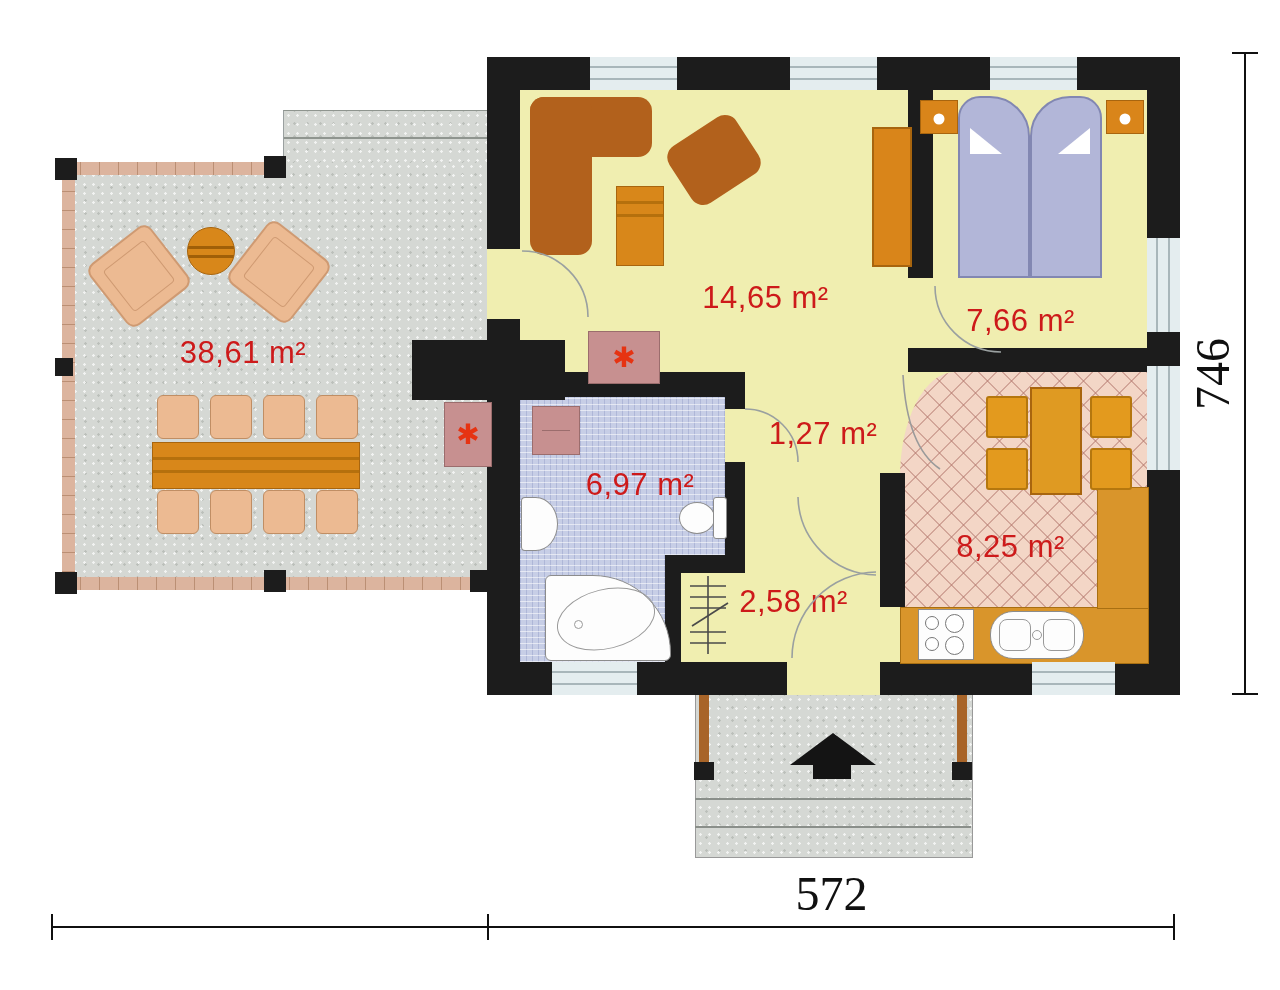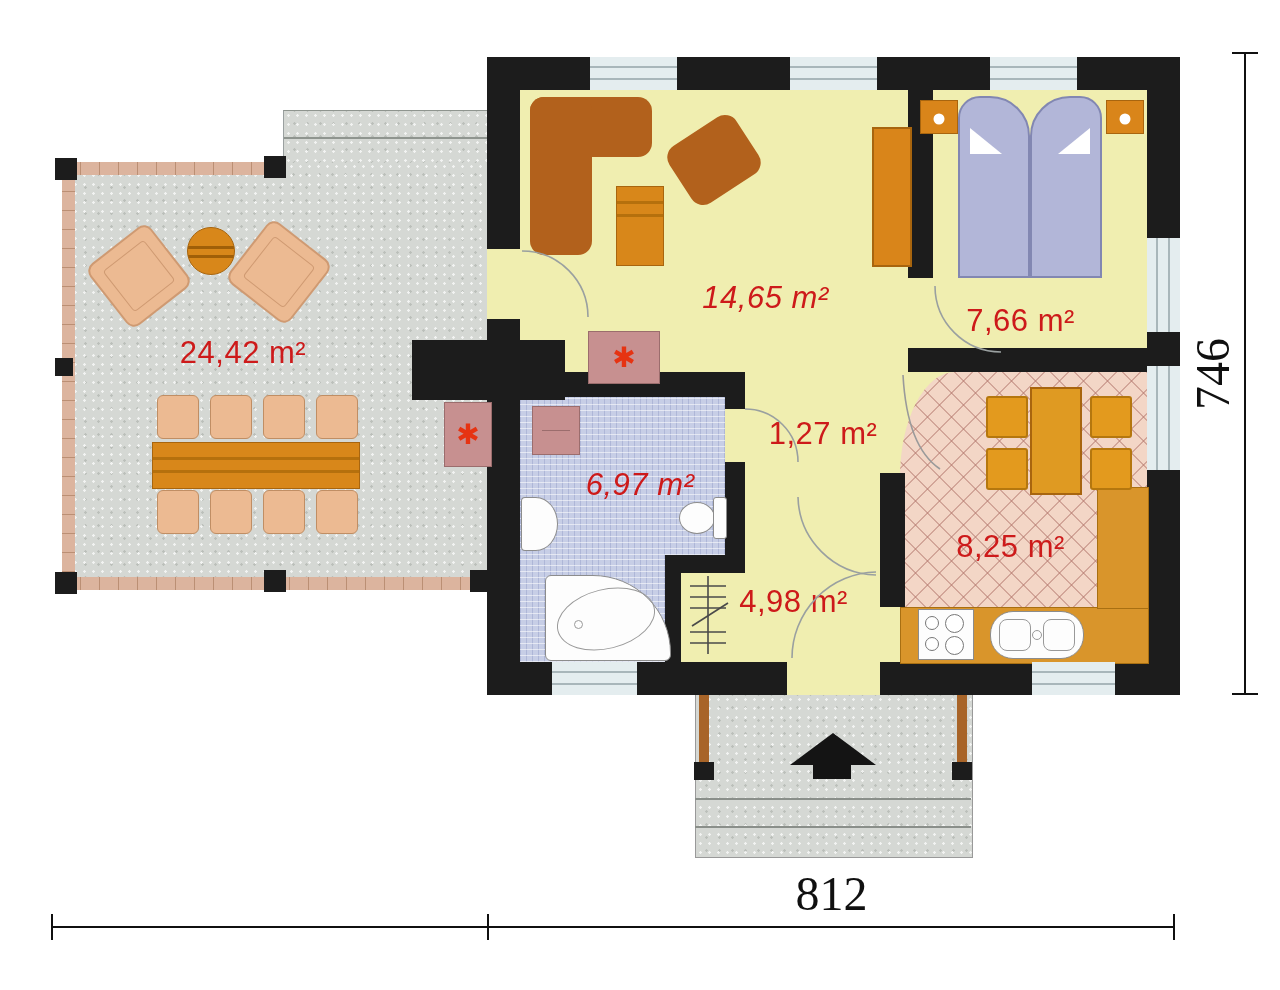--- a/index.html
+++ b/index.html
@@ -88,21 +88,21 @@
   <div class="abs tchair" style="left:263px;top:395px;"></div>
   <div class="abs tchair" style="left:316px;top:395px;"></div>
   <div class="abs tchair" style="left:157px;top:490px;"></div>
   <div class="abs tchair" style="left:210px;top:490px;"></div>
   <div class="abs tchair" style="left:263px;top:490px;"></div>
   <div class="abs tchair" style="left:316px;top:490px;"></div>
 
   <div class="abs pinkbox" style="left:444px;top:402px;width:46px;height:63px;">
     <span class="asterisk">✱</span>
   </div>
-  <div class="abs area-label" style="left:117px;top:335px;width:252px;">24,42 m²</div>
+  <div class="abs area-label" style="left:117px;top:335px;width:252px;">38,61 m²</div>
 
   <div class="abs house-black" style="left:487px;top:57px;width:693px;height:638px;"></div>
   <div class="abs floor-yellow" style="left:520px;top:90px;width:627px;height:572px;"></div>
 
   <div class="abs bath-floor" style="left:520px;top:397px;width:205px;height:158px;"></div>
   <div class="abs bath-floor" style="left:520px;top:555px;width:145px;height:107px;"></div>
   <div class="abs kitchen-floor" style="left:900px;top:372px;width:247px;height:235px;"></div>
   <div class="abs counter" style="left:900px;top:607px;width:247px;height:55px;"></div>
   <div class="abs counter" style="left:1097px;top:487px;width:50px;height:120px;"></div>
 
@@ -127,52 +127,52 @@
   <div class="abs door-patch" style="left:787px;top:662px;width:93px;height:33px;"></div>
 
   <div class="abs furn sofa" style="left:530px;top:97px;width:122px;height:60px;"></div>
   <div class="abs furn sofa" style="left:530px;top:97px;width:62px;height:158px;"></div>
   <div class="abs furn sofa" style="left:674px;top:126px;width:80px;height:68px;transform:rotate(-33deg);"></div>
   <div class="abs furn woodgrain" style="left:616px;top:186px;width:46px;height:78px;"></div>
   <div class="abs furn orange-box" style="left:872px;top:127px;width:36px;height:136px;"></div>
   <div class="abs pinkbox" style="left:588px;top:331px;width:70px;height:51px;">
     <span class="asterisk">✱</span>
   </div>
-  <div class="abs area-label" style="left:638px;top:280px;width:255px;font-style:italic;">14,65 m²</div>
+  <div class="abs area-label" style="left:638px;top:280px;width:255px;">14,65 m²</div>
 
   <div class="abs furn" style="left:958px;top:96px;width:144px;height:182px;">
     <div class="bedhalf" style="left:0;width:72px;border-radius:22px 40px 0 0;">
       <div style="position:absolute;left:10px;top:30px;width:0;height:0;border-bottom:26px solid #fff;border-right:32px solid transparent;"></div>
     </div>
     <div class="bedhalf" style="left:72px;width:72px;border-radius:40px 22px 0 0;">
       <div style="position:absolute;right:10px;top:30px;width:0;height:0;border-bottom:26px solid #fff;border-left:32px solid transparent;"></div>
     </div>
   </div>
   <div class="abs nstand" style="left:920px;top:100px;">
       <div class="knob"></div>
     </div>
   <div class="abs nstand" style="left:1106px;top:100px;">
       <div class="knob"></div>
     </div>
   <div class="abs area-label" style="left:938px;top:303px;width:165px;">7,66 m²</div>
 
   <div class="abs area-label" style="left:753px;top:416px;width:140px;">1,27 m²</div>
-  <div class="abs area-label" style="left:716px;top:584px;width:155px;">4,98 m²</div>
+  <div class="abs area-label" style="left:716px;top:584px;width:155px;">2,58 m²</div>
 
   <div class="abs pinkbox" style="left:532px;top:406px;width:46px;height:47px;">
     <div style="width:60%;height:1.5px;background:#9b6d6d;"></div>
   </div>
   <div class="abs white-fix" style="left:521px;top:497px;width:35px;height:52px;border-radius:4px 60% 60% 4px / 4px 50% 50% 4px;"></div>
   <div class="abs white-fix" style="left:679px;top:502px;width:34px;height:30px;border-radius:50%;"></div>
   <div class="abs white-fix" style="left:713px;top:497px;width:12px;height:40px;border-radius:3px;"></div>
   <div class="abs white-fix" style="left:545px;top:575px;width:124px;height:84px;border-radius:6px 78px 6px 6px;">
     <div style="position:absolute;left:10px;top:13px;width:98px;height:58px;border:1.5px solid #9a9a9a;border-radius:50%;transform:rotate(-14deg);"></div>
     <div style="position:absolute;left:28px;top:44px;width:7px;height:7px;border:1.5px solid #9a9a9a;border-radius:50%;"></div>
   </div>
-  <div class="abs area-label" style="left:565px;top:467px;width:150px;font-style:italic;">6,97 m²</div>
+  <div class="abs area-label" style="left:565px;top:467px;width:150px;">6,97 m²</div>
 
   <div class="abs furn" style="left:1030px;top:387px;width:48px;height:104px;background:#df9a22;border:2px solid #a8650e;"></div>
   <div class="abs kchair" style="left:986px;top:396px;"></div>
   <div class="abs kchair" style="left:986px;top:448px;"></div>
   <div class="abs kchair" style="left:1090px;top:396px;"></div>
   <div class="abs kchair" style="left:1090px;top:448px;"></div>
   <div class="abs white-fix" style="left:918px;top:609px;width:54px;height:49px;">
     <div class="burner" style="left:6px;top:6px;width:12px;height:12px;"></div>
     <div class="burner" style="left:26px;top:4px;width:17px;height:17px;"></div>
     <div class="burner" style="left:6px;top:27px;width:12px;height:12px;"></div>
@@ -192,21 +192,21 @@
   <div class="abs" style="left:957px;top:695px;width:10px;height:70px;background:#a86428;z-index:4;"></div>
   <div class="abs" style="left:694px;top:762px;width:20px;height:18px;background:#1c1c1c;z-index:4;"></div>
   <div class="abs" style="left:952px;top:762px;width:20px;height:18px;background:#1c1c1c;z-index:4;"></div>
   <div class="abs" style="left:790px;top:733px;width:0;height:0;border-left:43px solid transparent;border-right:43px solid transparent;border-bottom:32px solid #141414;z-index:4;"></div>
   <div class="abs" style="left:813px;top:765px;width:38px;height:14px;background:#141414;z-index:4;"></div>
 
   <div class="abs dim-line" style="left:52px;top:926px;width:1123px;height:2px;"></div>
   <div class="abs dim-line" style="left:51px;top:914px;width:2px;height:26px;"></div>
   <div class="abs dim-line" style="left:487px;top:914px;width:2px;height:26px;"></div>
   <div class="abs dim-line" style="left:1173px;top:914px;width:2px;height:26px;"></div>
-  <div class="abs dim-label" style="left:488px;top:866px;width:687px;">812</div>
+  <div class="abs dim-label" style="left:488px;top:866px;width:687px;">572</div>
 
   <div class="abs dim-line" style="left:1244px;top:53px;width:2px;height:642px;"></div>
   <div class="abs dim-line" style="left:1232px;top:52px;width:26px;height:2px;"></div>
   <div class="abs dim-line" style="left:1232px;top:693px;width:26px;height:2px;"></div>
   <div class="abs dim-label" style="left:1150px;top:349px;width:120px;height:50px;transform:rotate(-90deg);">746</div>
 
   <svg class="overlay" width="1280" height="990" viewBox="0 0 1280 990">
     <path d="M 522 251 A 66 66 0 0 1 588 317" fill="none" stroke="#9aa0a0" stroke-width="1.6"></path>
     <path d="M 935 286 A 66 66 0 0 0 1001 352" fill="none" stroke="#9aa0a0" stroke-width="1.6"></path>
     <path d="M 745 409 A 53 53 0 0 1 798 462" fill="none" stroke="#9aa0a0" stroke-width="1.6"></path>

